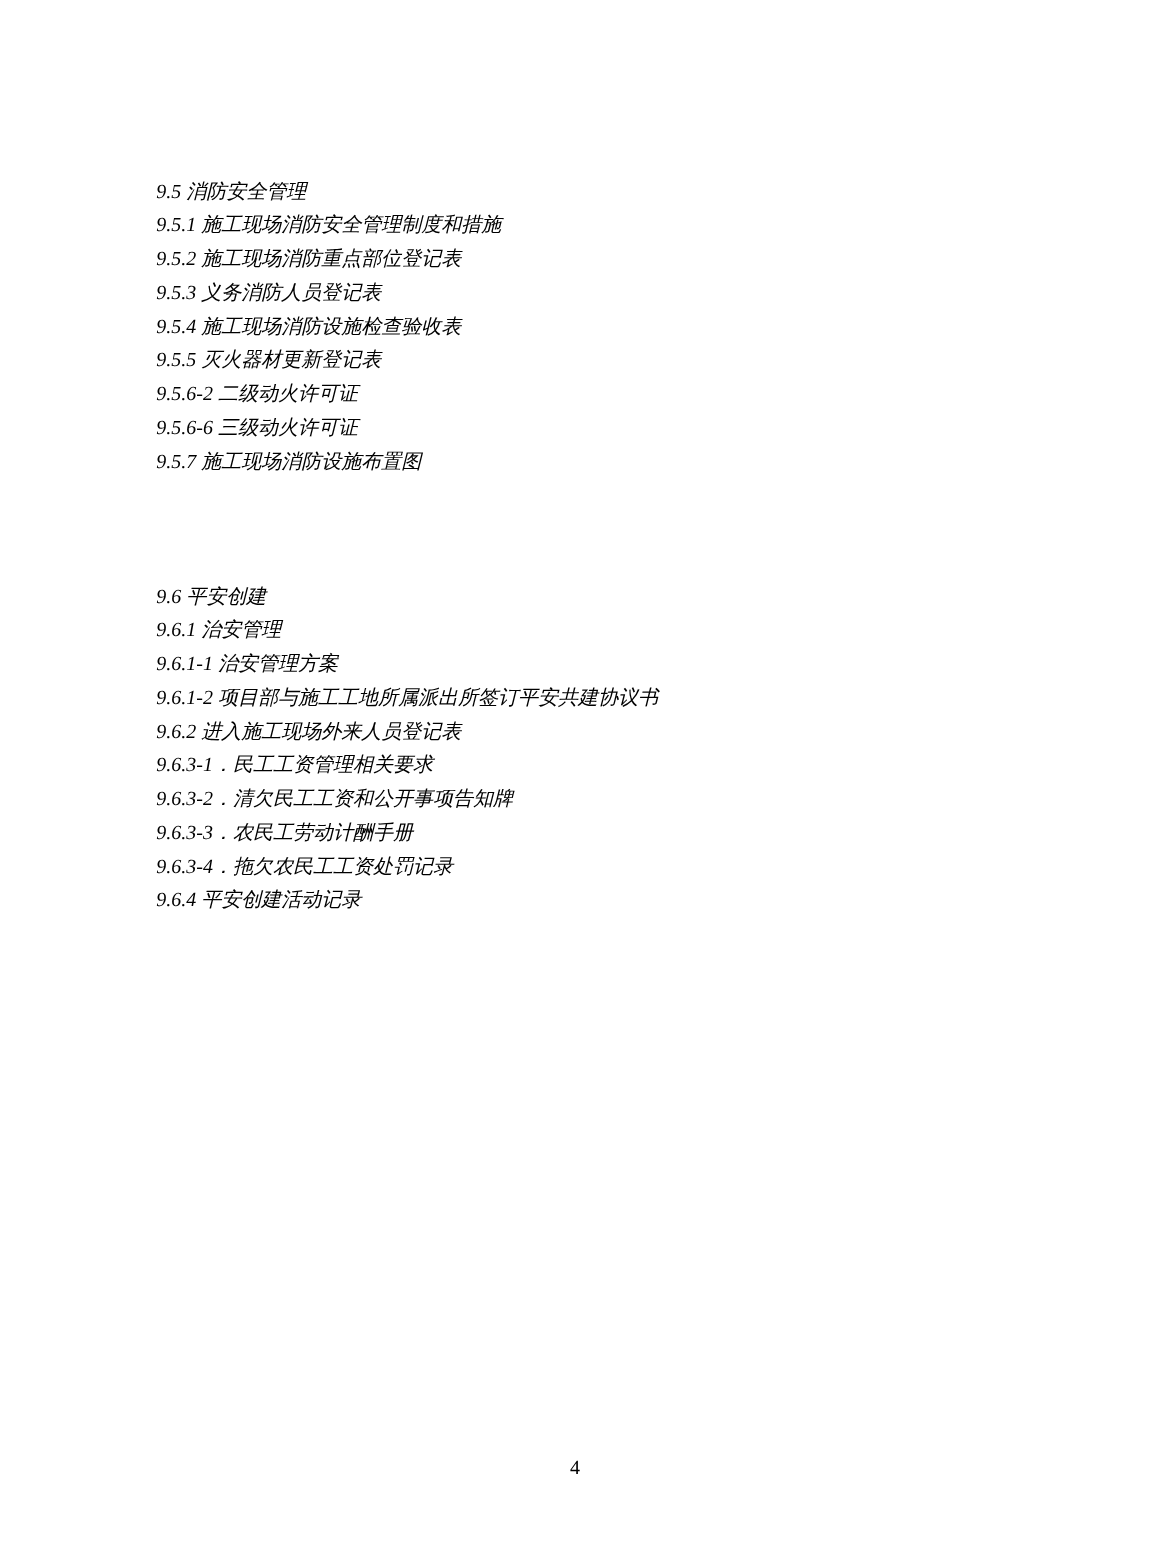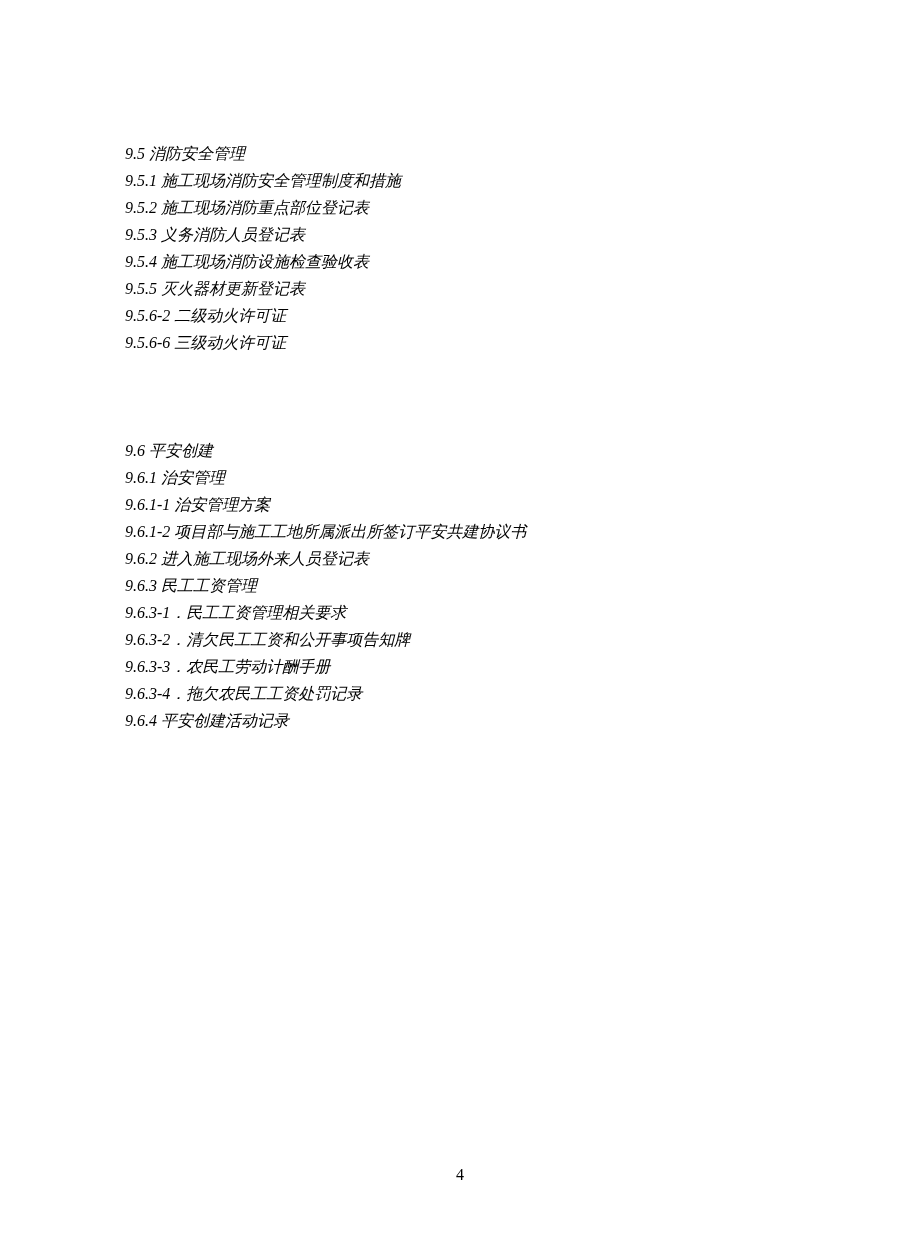--- a/index.html
+++ b/index.html
@@ -47,29 +47,29 @@
 <div class="content">
   <div>
     <div class="line">9.5  消防安全管理</div>
     <div class="line">9.5.1  施工现场消防安全管理制度和措施</div>
     <div class="line">9.5.2  施工现场消防重点部位登记表</div>
     <div class="line">9.5.3  义务消防人员登记表</div>
     <div class="line">9.5.4  施工现场消防设施检查验收表</div>
     <div class="line">9.5.5  灭火器材更新登记表</div>
     <div class="line">9.5.6-2  二级动火许可证</div>
     <div class="line">9.5.6-6  三级动火许可证</div>
+    <div class="line">9.5.7  施工现场消防设施布置图</div>
   </div>
   <div class="section-gap"></div>
   <div>
     <div class="line">9.6  平安创建</div>
     <div class="line">9.6.1  治安管理</div>
     <div class="line">9.6.1-1  治安管理方案</div>
     <div class="line">9.6.1-2  项目部与施工工地所属派出所签订平安共建协议书</div>
     <div class="line">9.6.2  进入施工现场外来人员登记表</div>
-    <div class="line">9.6.3  民工工资管理</div>
     <div class="line">9.6.3-1．民工工资管理相关要求</div>
     <div class="line">9.6.3-2．清欠民工工资和公开事项告知牌</div>
     <div class="line">9.6.3-3．农民工劳动计酬手册</div>
     <div class="line">9.6.3-4．拖欠农民工工资处罚记录</div>
     <div class="line">9.6.4  平安创建活动记录</div>
   </div>
 </div>
 
 <div class="page-number">4</div>
 

